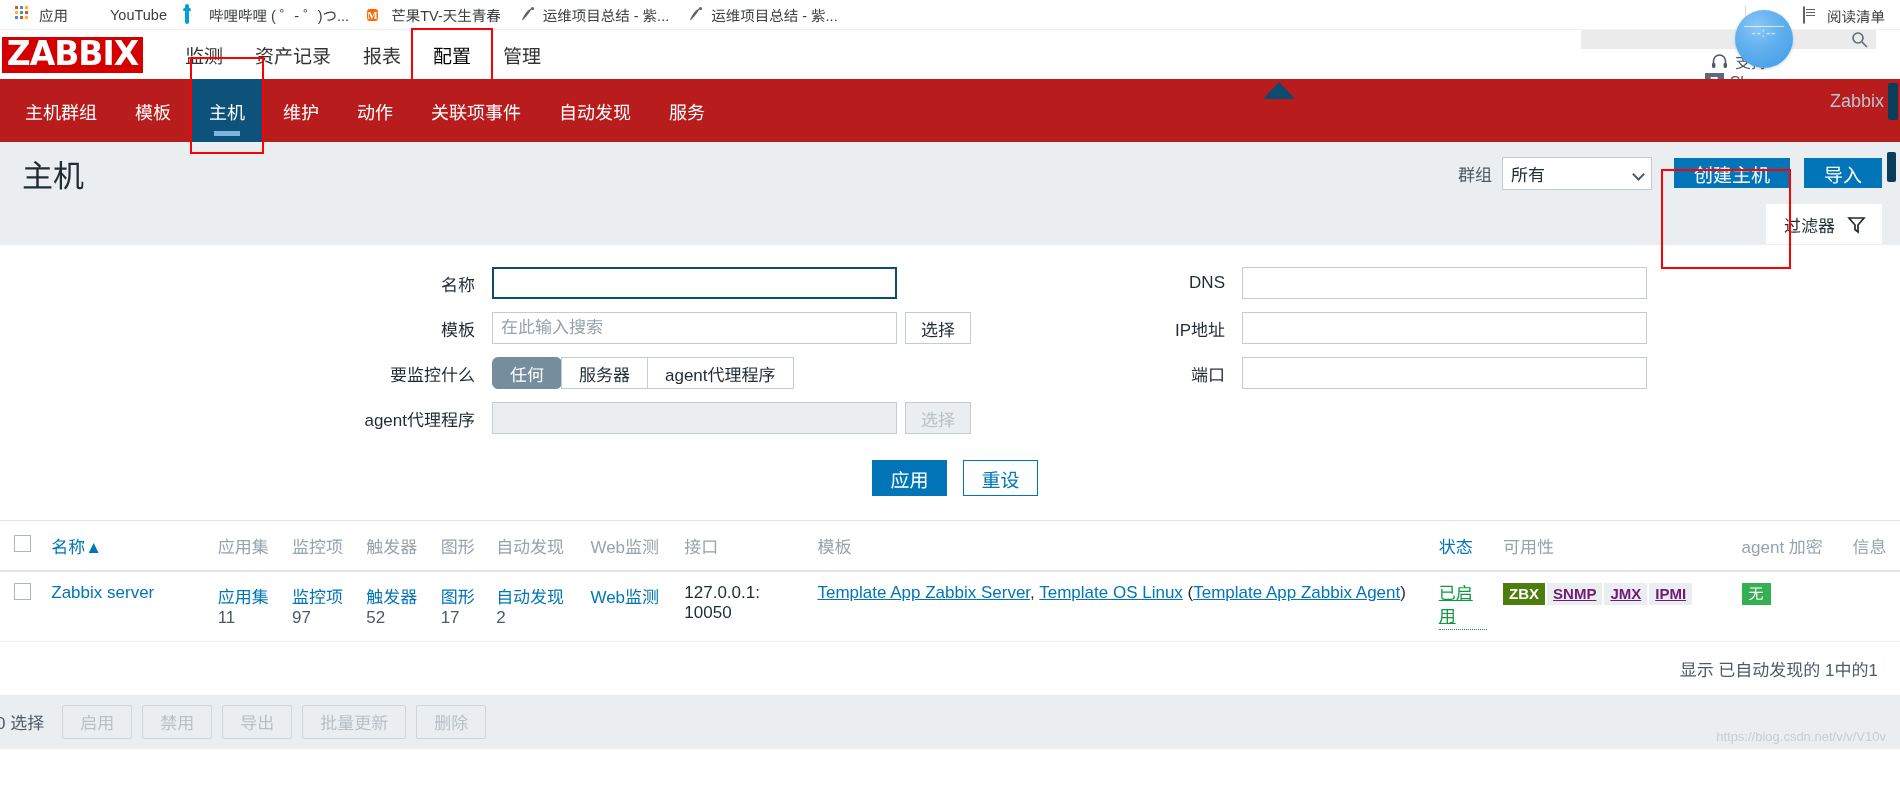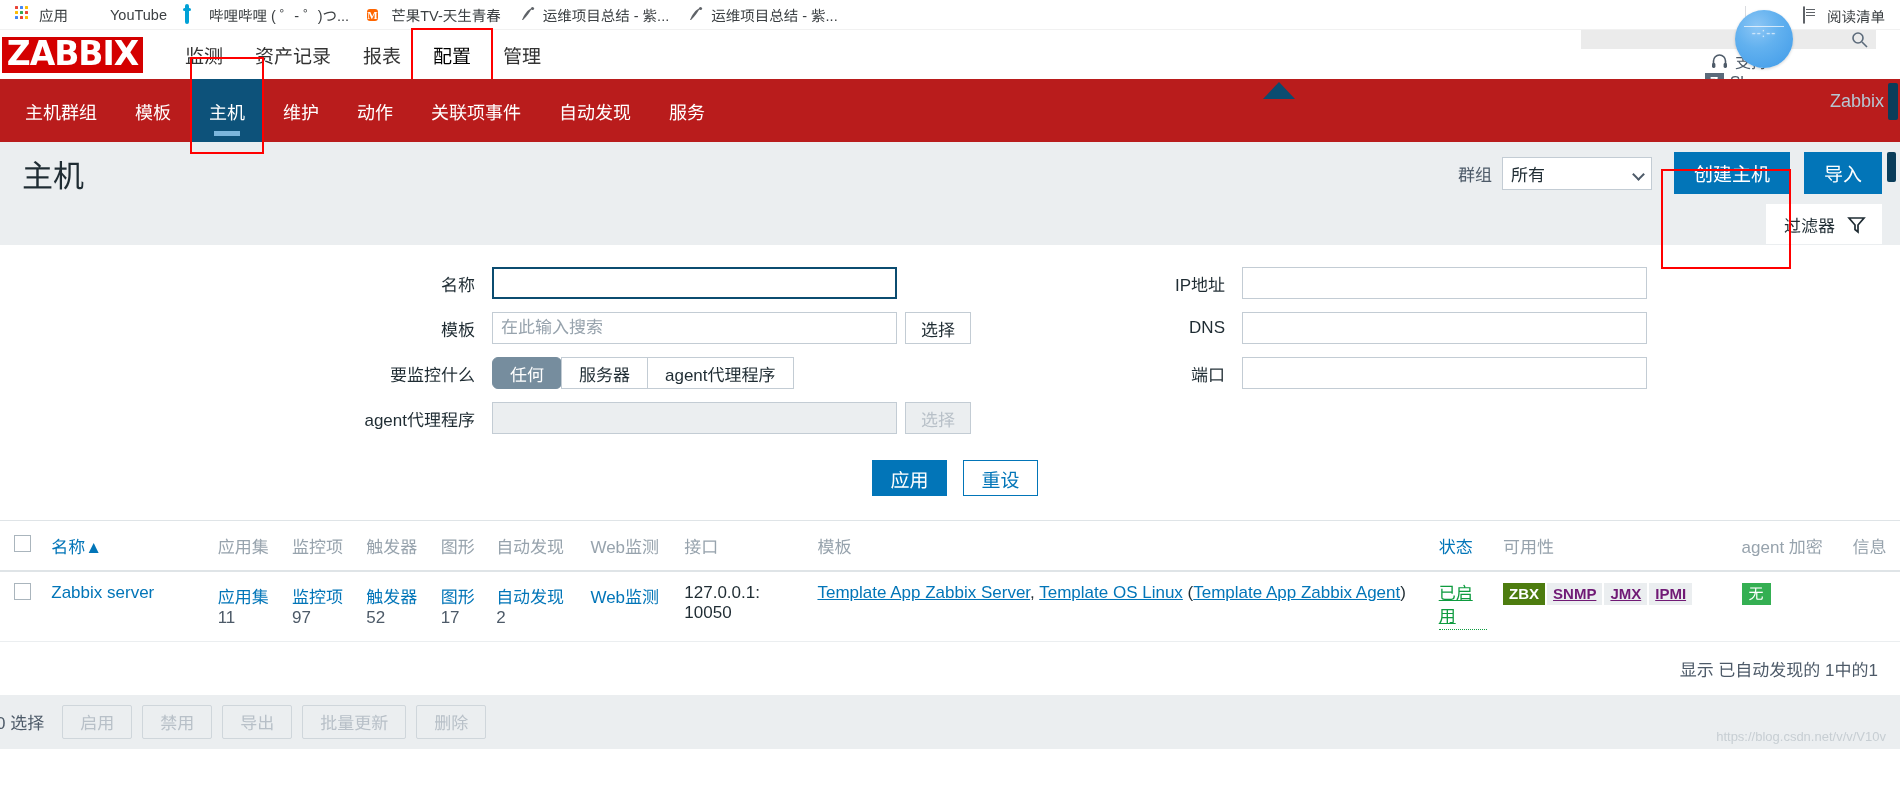--- a/index.html
+++ b/index.html
@@ -173,23 +173,23 @@
     width:150px; height:33px; background:#ffffff; border:1px solid #c3ccd4;
     display:flex; align-items:center; padding:0 8px; font-size:17px;
     color:#1f2c33; position:relative; margin-right:22px;
   }
   .grpsel .chev {
     position:absolute; right:8px; top:12px; width:9px; height:9px;
     border-left:2px solid #4d5a68; border-bottom:2px solid #4d5a68;
     transform:rotate(-45deg);
   }
   .btn-primary {
-    background:#0275b8; color:#fff; border:none; height:42px;
+    background:#0275b8; color:#fff; border:none; height:30px;
     padding:0 20px; font-size:19px; cursor:pointer;
-    font-family:Liberation Mono, monospace;
+    font-family:Liberation Sans, sans-serif;
   }
   .title-redbox {
     position:absolute; left:1661px; top:27px; width:130px; height:100px;
     border:2.5px solid #ff0000; z-index:12; pointer-events:none;
   }
   .scrollmark {
     position:absolute; right:4px; top:10px; width:9px; height:30px;
     background:#0a3d5a; border-radius:2px; z-index:14;
   }
 
@@ -523,25 +523,25 @@
 
       <div class="frow">
         <label class="flabel">agent代理程序</label>
         <input class="finput" type="text" disabled="" style="">
         <button class="fselbtn disabled">选择</button>
       </div>
     </div>
 
     <div class="fcol fcol-right fr-right">
       <div class="frow">
-        <label class="flabel">IP地址</label>
+        <label class="flabel">DNS</label>
         <input class="finput" type="text" style="">
       </div>
       <div class="frow">
-        <label class="flabel">DNS</label>
+        <label class="flabel">IP地址</label>
         <input class="finput" type="text" style="">
       </div>
       <div class="frow">
         <label class="flabel">端口</label>
         <input class="finput" type="text" style="">
       </div>
     </div>
   </div>
 
   <div class="fbtns">

